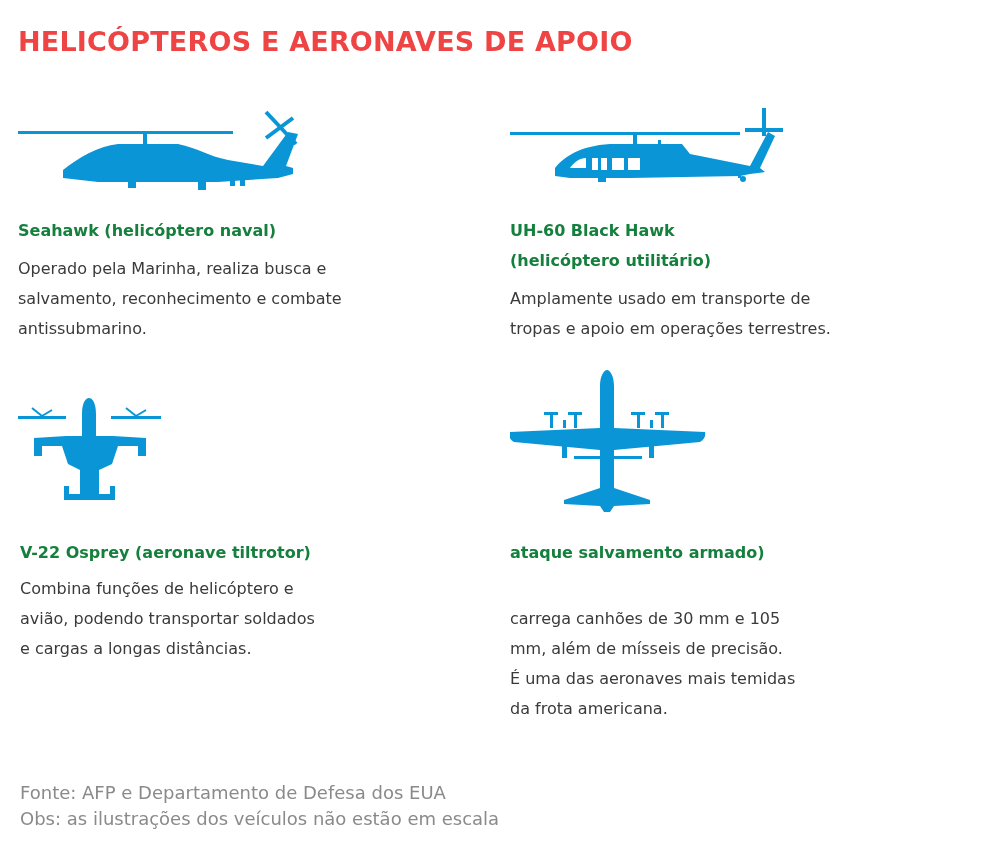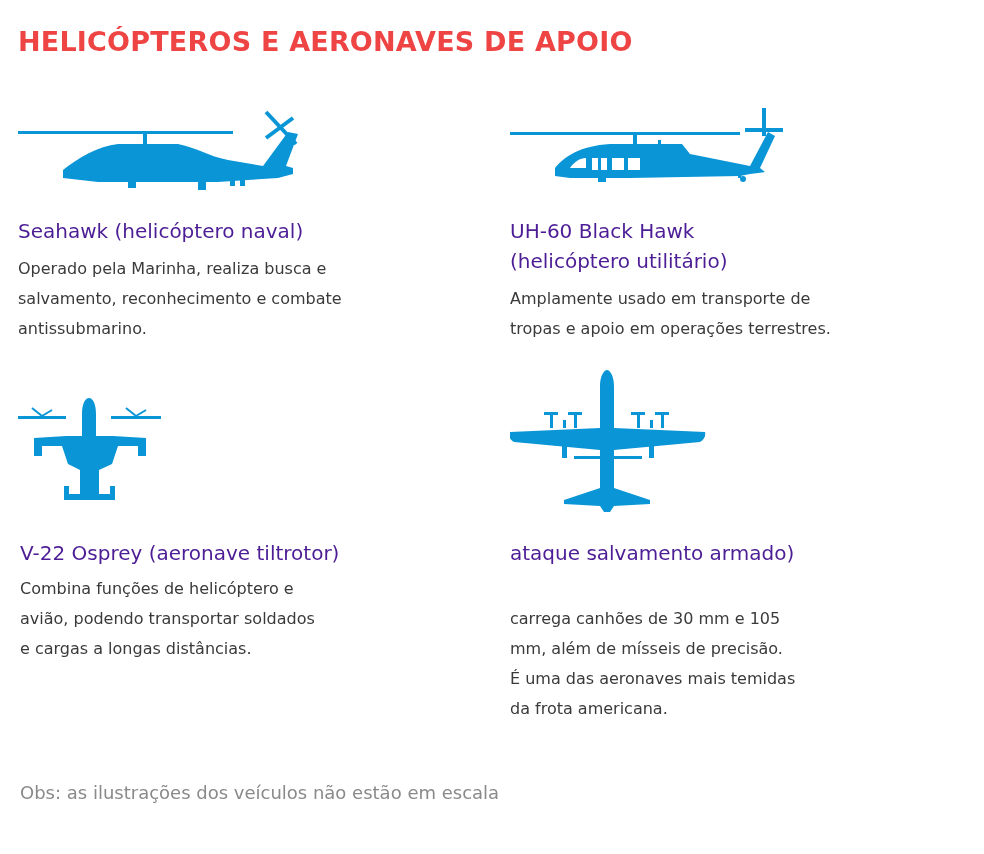--- a/index.html
+++ b/index.html
@@ -2,21 +2,21 @@
 <html><head>
 <meta charset="utf-8">
 <style>
   html, body { margin: 0; padding: 0; background: #ffffff; }
   body { width: 984px; height: 854px; position: relative; overflow: hidden;
          font-family: "DejaVu Sans", sans-serif; color: #3a3a3a; }
   .title { position: absolute; left: 18px; top: 26px; font-size: 27px; font-weight: bold;
            color: #ef4444; letter-spacing: 0.2px; font-family: "DejaVu Sans", sans-serif; }
   .icon { position: absolute; }
   .icon svg { display: block; }
-  .card-title { position: absolute; font-size: 20px; font-weight: normal; color: #4c1d95; line-height: 30px; }
+  .card-title { position: absolute; font-size: 16px; font-weight: bold; color: #15803d; line-height: 30px; }
   .card-desc { position: absolute; font-size: 16px; color: #3a3a3a; line-height: 30px; }
   .footer { position: absolute; left: 20px; top: 780px; font-size: 18px; color: #8a8a8a; line-height: 26px; }
   .line { display: block; white-space: nowrap; }
 </style>
 </head>
 <body>
 
 <div class="title">HELICÓPTEROS E AERONAVES DE APOIO</div>
 
 <div class="icon" style="left:18px; top:108px;">
@@ -125,14 +125,15 @@
   <span class="line">ataque salvamento armado)</span>
 </div>
 <div class="card-desc" style="left:510px; top:604px;">
   <span class="line">carrega canhões de 30 mm e 105</span>
   <span class="line">mm, além de mísseis de precisão.</span>
   <span class="line">É uma das aeronaves mais temidas</span>
   <span class="line">da frota americana.</span>
 </div>
 
 <div class="footer">
+  <span class="line">Fonte: AFP e Departamento de Defesa dos EUA</span>
   <span class="line">Obs: as ilustrações dos veículos não estão em escala</span>
 </div>
 
 </body></html>

